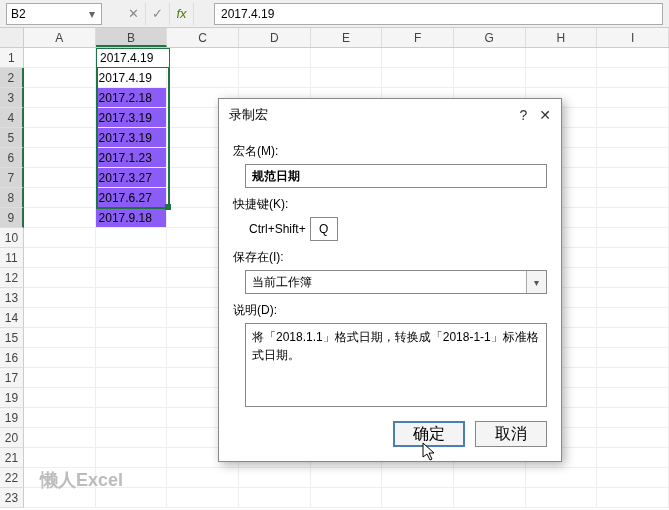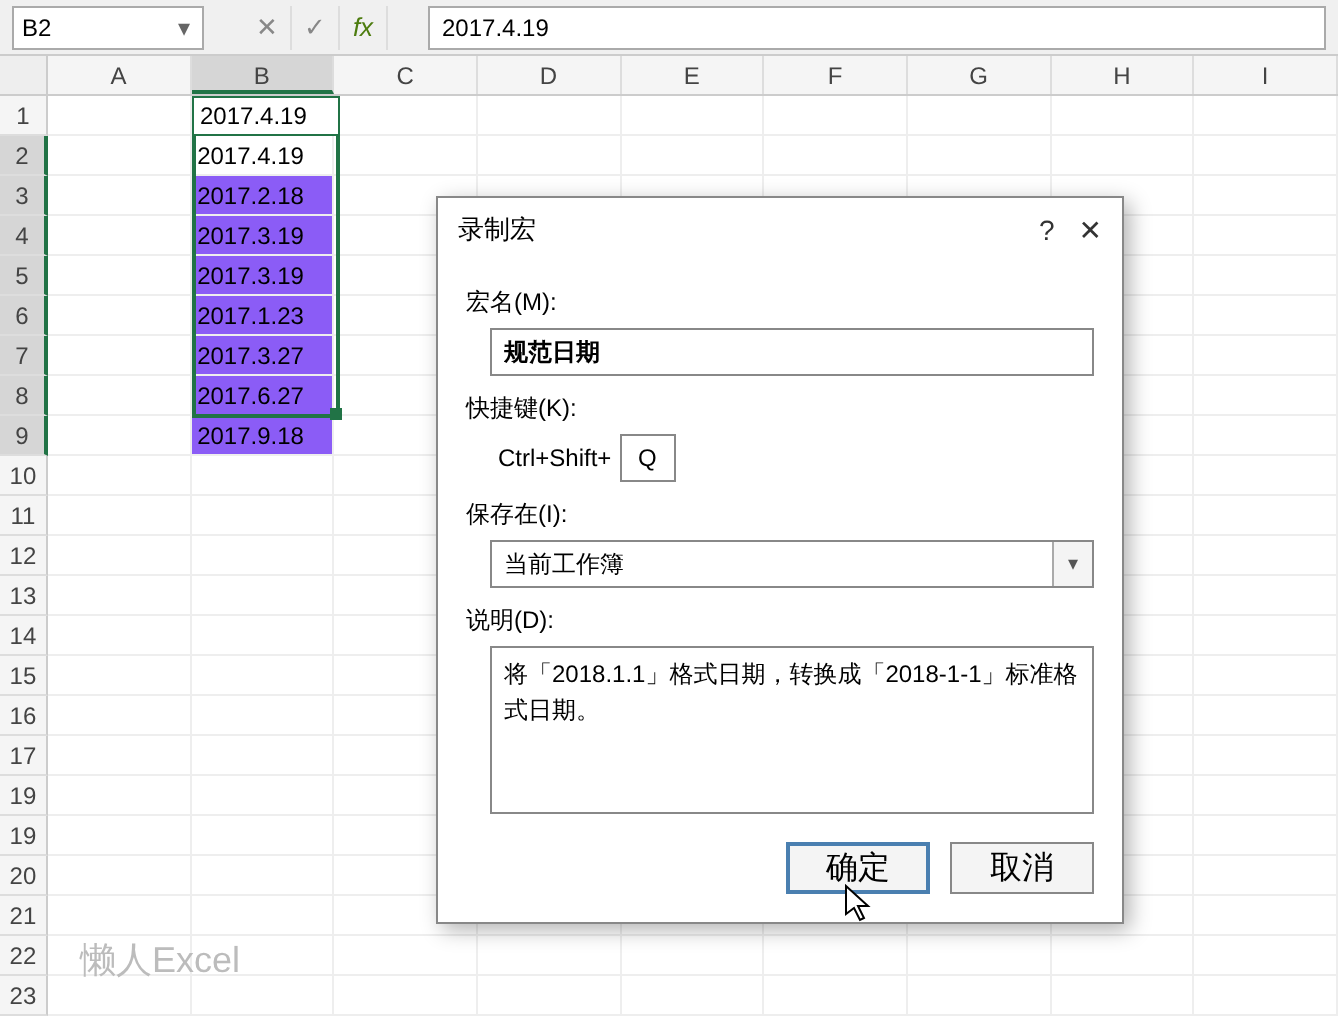--- a/index.html
+++ b/index.html
@@ -44,21 +44,21 @@
 .combo .val { flex: 1; padding: 0 6px; line-height: 22px; font-size: 12px; }
 .combo .arrow { width: 20px; border-left: 1px solid #aaa; display: flex; align-items: center; justify-content: center; background: #f4f4f4; font-size: 10px; color: #555; }
 .desc-area { width: calc(100% - 12px); margin-left: 12px; height: 84px; border: 1px solid #888; padding: 4px 6px; font-size: 12px; line-height: 1.5; resize: none; overflow: auto; }
 .dlg-buttons { display: flex; justify-content: flex-end; gap: 10px; margin-top: 14px; }
 .dlg-btn { width: 72px; height: 26px; border: 1px solid #888; background: #f4f4f4; font-size: 16px; display: flex; align-items: center; justify-content: center; }
 .dlg-btn.primary { border: 2px solid #4a7fb0; }
 
 .cursor { position: absolute; left: 422px; top: 442px; pointer-events: none; }
 .cursor svg { width: 16px; height: 20px; }
 
-.watermark { position: absolute; left: 40px; bottom: 18px; font-size: 18px; color: #bcbcbc; font-weight: 400; }
+.watermark { position: absolute; left: 40px; bottom: 18px; font-size: 18px; color: #bcbcbc; font-weight: 700; }
 </style>
 </head>
 <body>
 
 <div class="formula-bar">
   <div class="name-box">
     <span>B2</span>
     <span class="dd">▾</span>
   </div>
   <div class="fb-btns">

